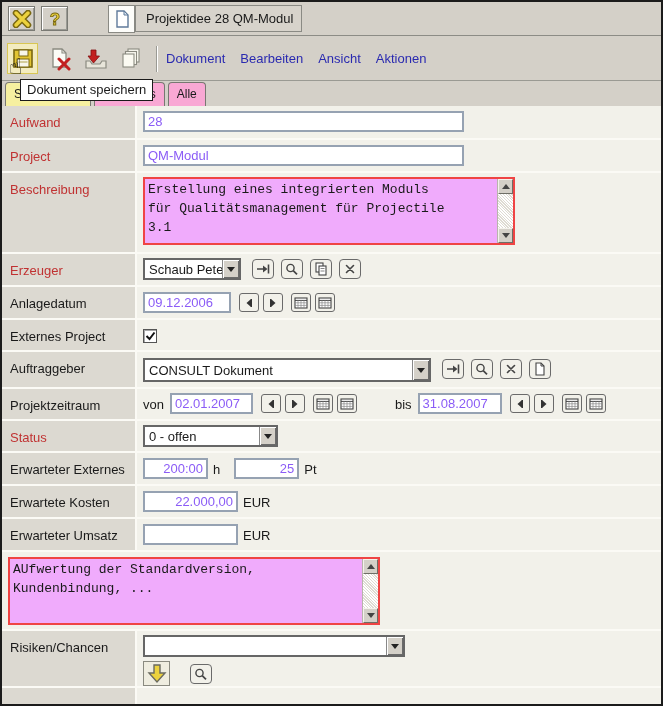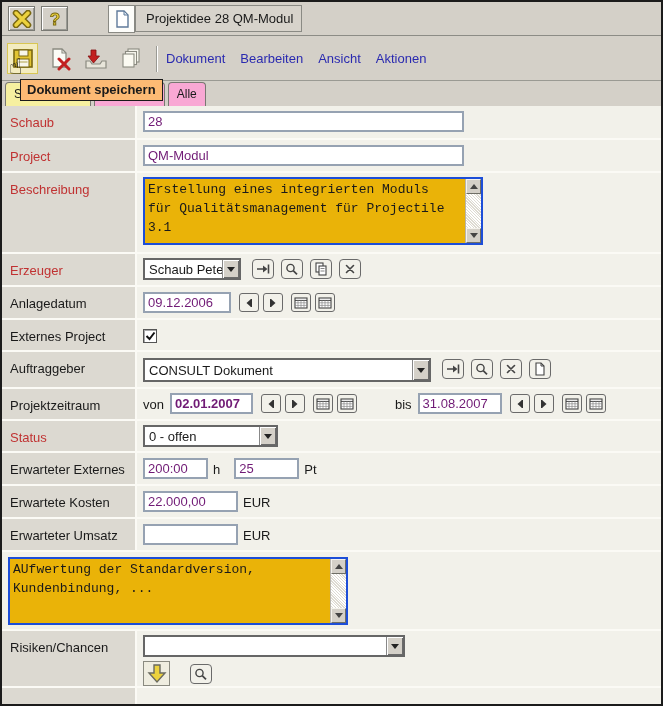--- a/index.html
+++ b/index.html
@@ -26,54 +26,54 @@
   .tool-btn.save{width:31px;height:31px;margin-left:5px;background:#f3ecc0;border:1px solid #d8c654;}
   .tool-sep{width:2px;height:26px;margin:0 8px 0 10px;border-left:1px solid #9a9a94;border-right:1px solid #fff;}
   .menu{display:flex;align-items:center;}
   .menu-item{color:#2a2ab0;margin-right:15px;cursor:pointer;white-space:nowrap;}
   
   .tabbar{position:absolute;top:79px;left:3px;height:25px;display:flex;align-items:flex-end;z-index:1;}
   .tab{height:24px;padding:4px 8px 0 8px;margin-right:3px;font-size:12px;background:#f9a8d4;
     border:1px solid #787872;border-bottom:none;border-radius:4px 4px 0 0;cursor:pointer;white-space:nowrap;}
   .tab.active{background:#f6f0a0;}
   
-  .tooltip{position:absolute;top:77px;left:18px;z-index:10;background:#fdba74;border:1px solid #1a1a1a;
-    padding:2px 6px 3px 6px;white-space:nowrap;font-weight:bold;}
+  .tooltip{position:absolute;top:77px;left:18px;z-index:10;background:#ffffff;border:1px solid #1a1a1a;
+    padding:2px 6px 3px 6px;white-space:nowrap;}
   .cursor-hand{position:absolute;top:52px;left:7px;z-index:11;font-size:22px;color:#111;
     font-family:"DejaVu Sans",sans-serif;pointer-events:none;}
   
   .form{position:absolute;top:104px;left:0;right:0;bottom:0;display:flex;flex-direction:column;background:#f2f1ea;}
   .row{display:flex;border-bottom:2px solid #fbfaf5;flex:0 0 auto;}
   .row.filler{flex:1 1 auto;border-bottom:none;}
   .lbl{width:135px;flex:0 0 135px;background:#dcd9d1;border-right:2px solid #fbfaf5;
     padding:9px 2px 0 8px;color:#1a1a1a;}
   .lbl.req{color:#c03232;}
   .fld{flex:1;background:#f2f1ea;padding:5px 4px 0 6px;display:flex;align-items:flex-start;}
   .fld.col{flex-direction:column;align-items:flex-start;}
   .inp{height:21px;border:2px solid #96a2b2;background:#fff;padding:0 3px;
-    font-family:"Liberation Sans","DejaVu Sans",sans-serif;font-size:13px;color:#701a75;outline:none;}
-  .inp.num{text-align:left;}
+    font-family:"Liberation Sans","DejaVu Sans",sans-serif;font-size:13px;color:#8b5cf6;outline:none;}
+  .inp.num{text-align:right;}
   .unit{margin:4px 0 0 5px;}
   .datesep{margin:4px 6px 0 0;}
   
   .sel{height:22px;border:2px solid #666;background:#fff;display:flex;align-items:stretch;cursor:pointer;}
   .sel-txt{flex:1;display:flex;align-items:center;padding:0 4px;white-space:nowrap;overflow:hidden;}
   .sel-btn{width:17px;background:#d4d0c8;border-left:1px solid #888;
     box-shadow:inset 1px 1px 0 #fff,inset -1px -1px 0 #6a6a6a;
     display:flex;align-items:center;justify-content:center;}
   .tri-down{width:0;height:0;border:4px solid transparent;border-top:5px solid #222;margin-top:5px;}
   
   .ibtn{width:22px;height:20px;margin:1px 0 0 7px;border:1px solid #6a6a6a;border-radius:4px;
     display:inline-flex;align-items:center;justify-content:center;cursor:pointer;background:transparent;}
   .ibtn.first{margin-left:11px;}
   .nbtn{width:20px;height:19px;margin:1px 0 0 4px;border:1px solid #6a6a6a;border-radius:3px;
     display:inline-flex;align-items:center;justify-content:center;cursor:pointer;background:transparent;}
   .nbtn.gap{margin-left:8px;}
   
-  .tb{display:flex;border:2px solid #1d4ed8;background:#eab308;width:340px;}
+  .tb{display:flex;border:2px solid #ef4444;background:#f0abfc;width:372px;}
   .tb-text{flex:1;font-family:"Liberation Mono","DejaVu Sans Mono",monospace;font-size:13px;
     line-height:19px;padding:1px 3px;white-space:pre-wrap;overflow:hidden;}
   .vscroll{width:16px;flex:0 0 16px;display:flex;flex-direction:column;border-left:1px solid #b8b4ac;}
   .vs-btn{height:15px;background:#d4d0c8;border:1px solid;border-color:#f4f2ec #6e6e66 #6e6e66 #f4f2ec;
     display:flex;align-items:center;justify-content:center;cursor:pointer;}
   .vs-track{flex:1;background:repeating-linear-gradient(45deg,#ffffff 0 1px,#dedbd2 1px 2px);}
   .tri-up-s{width:0;height:0;border:4px solid transparent;border-bottom:5px solid #444;margin-bottom:4px;}
   .tri-dn-s{width:0;height:0;border:4px solid transparent;border-top:5px solid #444;margin-top:4px;}
   
   .cbx{width:14px;height:14px;margin-top:4px;background:#fff;border:1px solid #555;
@@ -151,21 +151,21 @@
 
   <div class="tabbar">
     <div class="tab active">Stammdaten</div>
     <div class="tab">Sonstiges</div>
     <div class="tab">Alle</div>
   </div>
 
   <div class="form">
 
     <div class="row" style="height:34px">
-      <div class="lbl req">Schaub</div>
+      <div class="lbl req">Aufwand</div>
       <div class="fld">
         <input class="inp" style="width: 321px;" value="28">
       </div>
     </div>
 
     <div class="row" style="height:33px">
       <div class="lbl req">Project</div>
       <div class="fld">
         <input class="inp" style="width: 321px;" value="QM-Modul">
       </div>
@@ -306,21 +306,21 @@
             <path d="M7 1 v3 h3" fill="none" stroke="#444" stroke-width="1"></path>
           </svg>
         </span>
       </div>
     </div>
 
     <div class="row" style="height:32px">
       <div class="lbl">Projektzeitraum</div>
       <div class="fld" style="padding-top:4px">
         <span class="datesep">von</span>
-        <input class="inp" style="width: 83px; font-weight: bold;" value="02.01.2007">
+        <input class="inp" style="width: 83px;" value="02.01.2007">
         <span class="nbtn gap">
           <svg width="10" height="10" viewBox="0 0 10 10">
             <path d="M7 1 L2.5 5 L7 9 z" fill="#333"></path>
               <line x1="7.4" y1="1" x2="7.4" y2="9" stroke="#333" stroke-width="1.2"></line>
           </svg>
         </span>
         <span class="nbtn">
           <svg width="10" height="10" viewBox="0 0 10 10">
             <path d="M3 1 L7.5 5 L3 9 z" fill="#333"></path>
               <line x1="2.6" y1="1" x2="2.6" y2="9" stroke="#333" stroke-width="1.2"></line>

